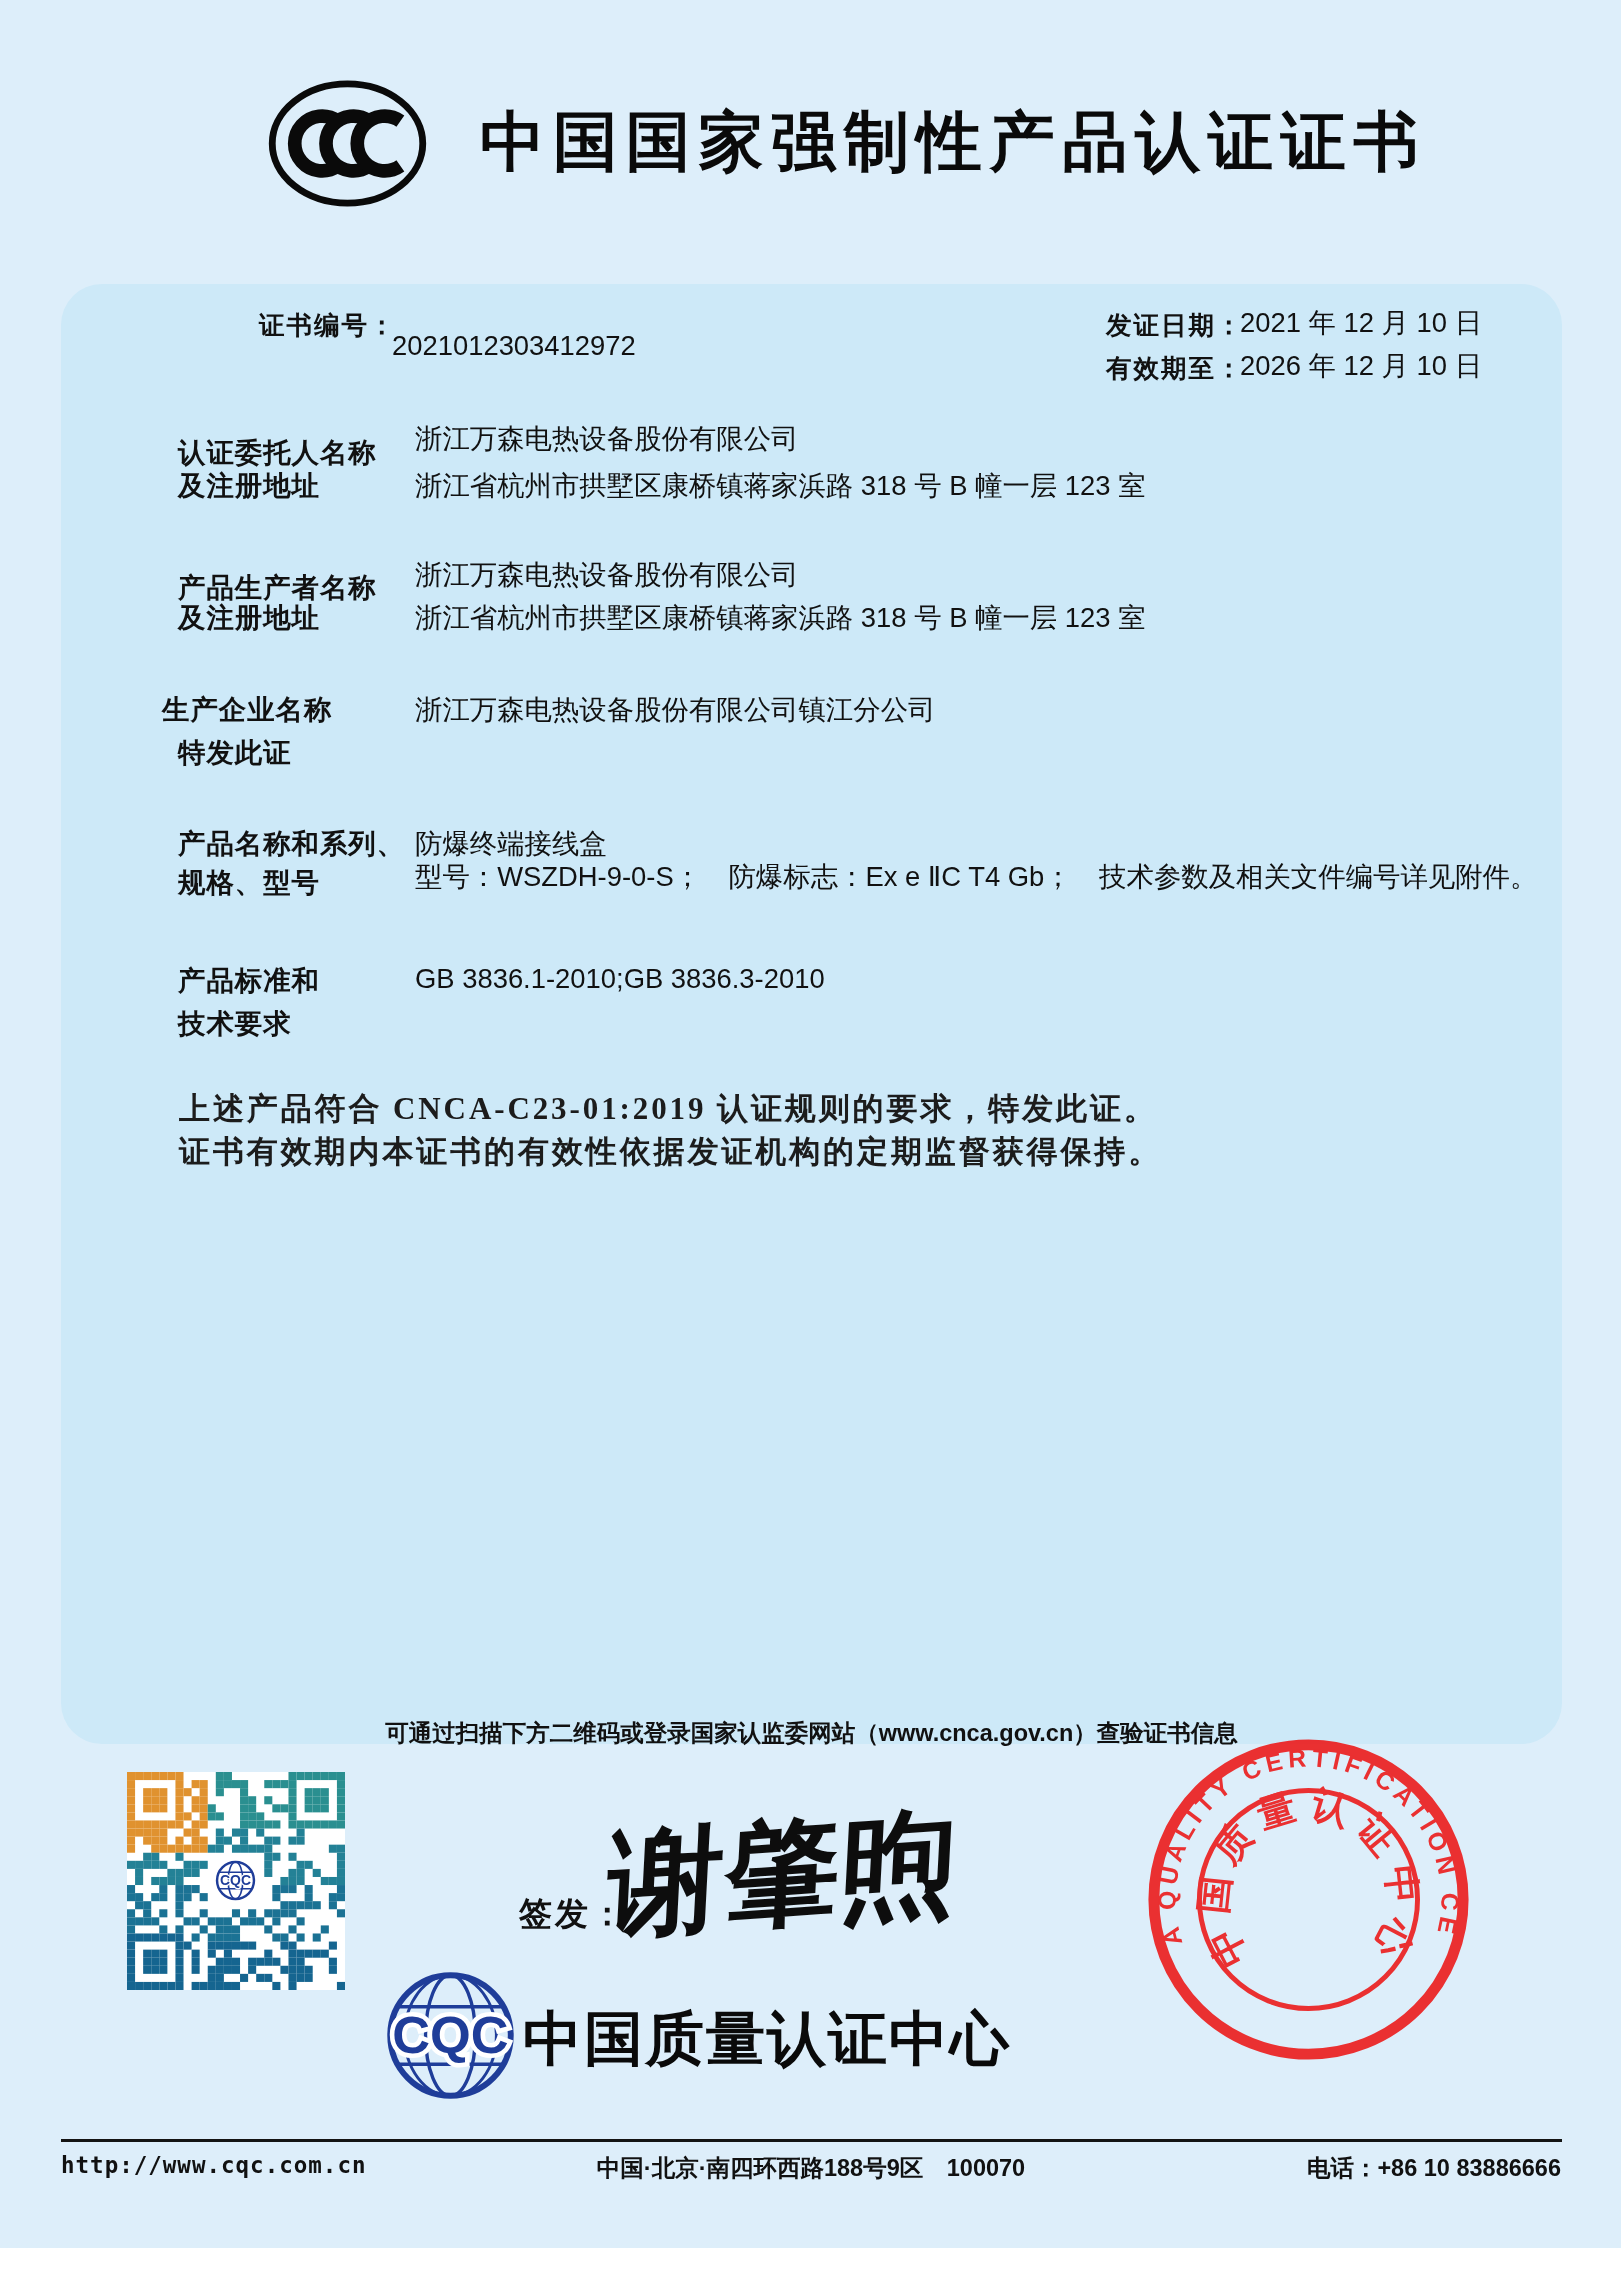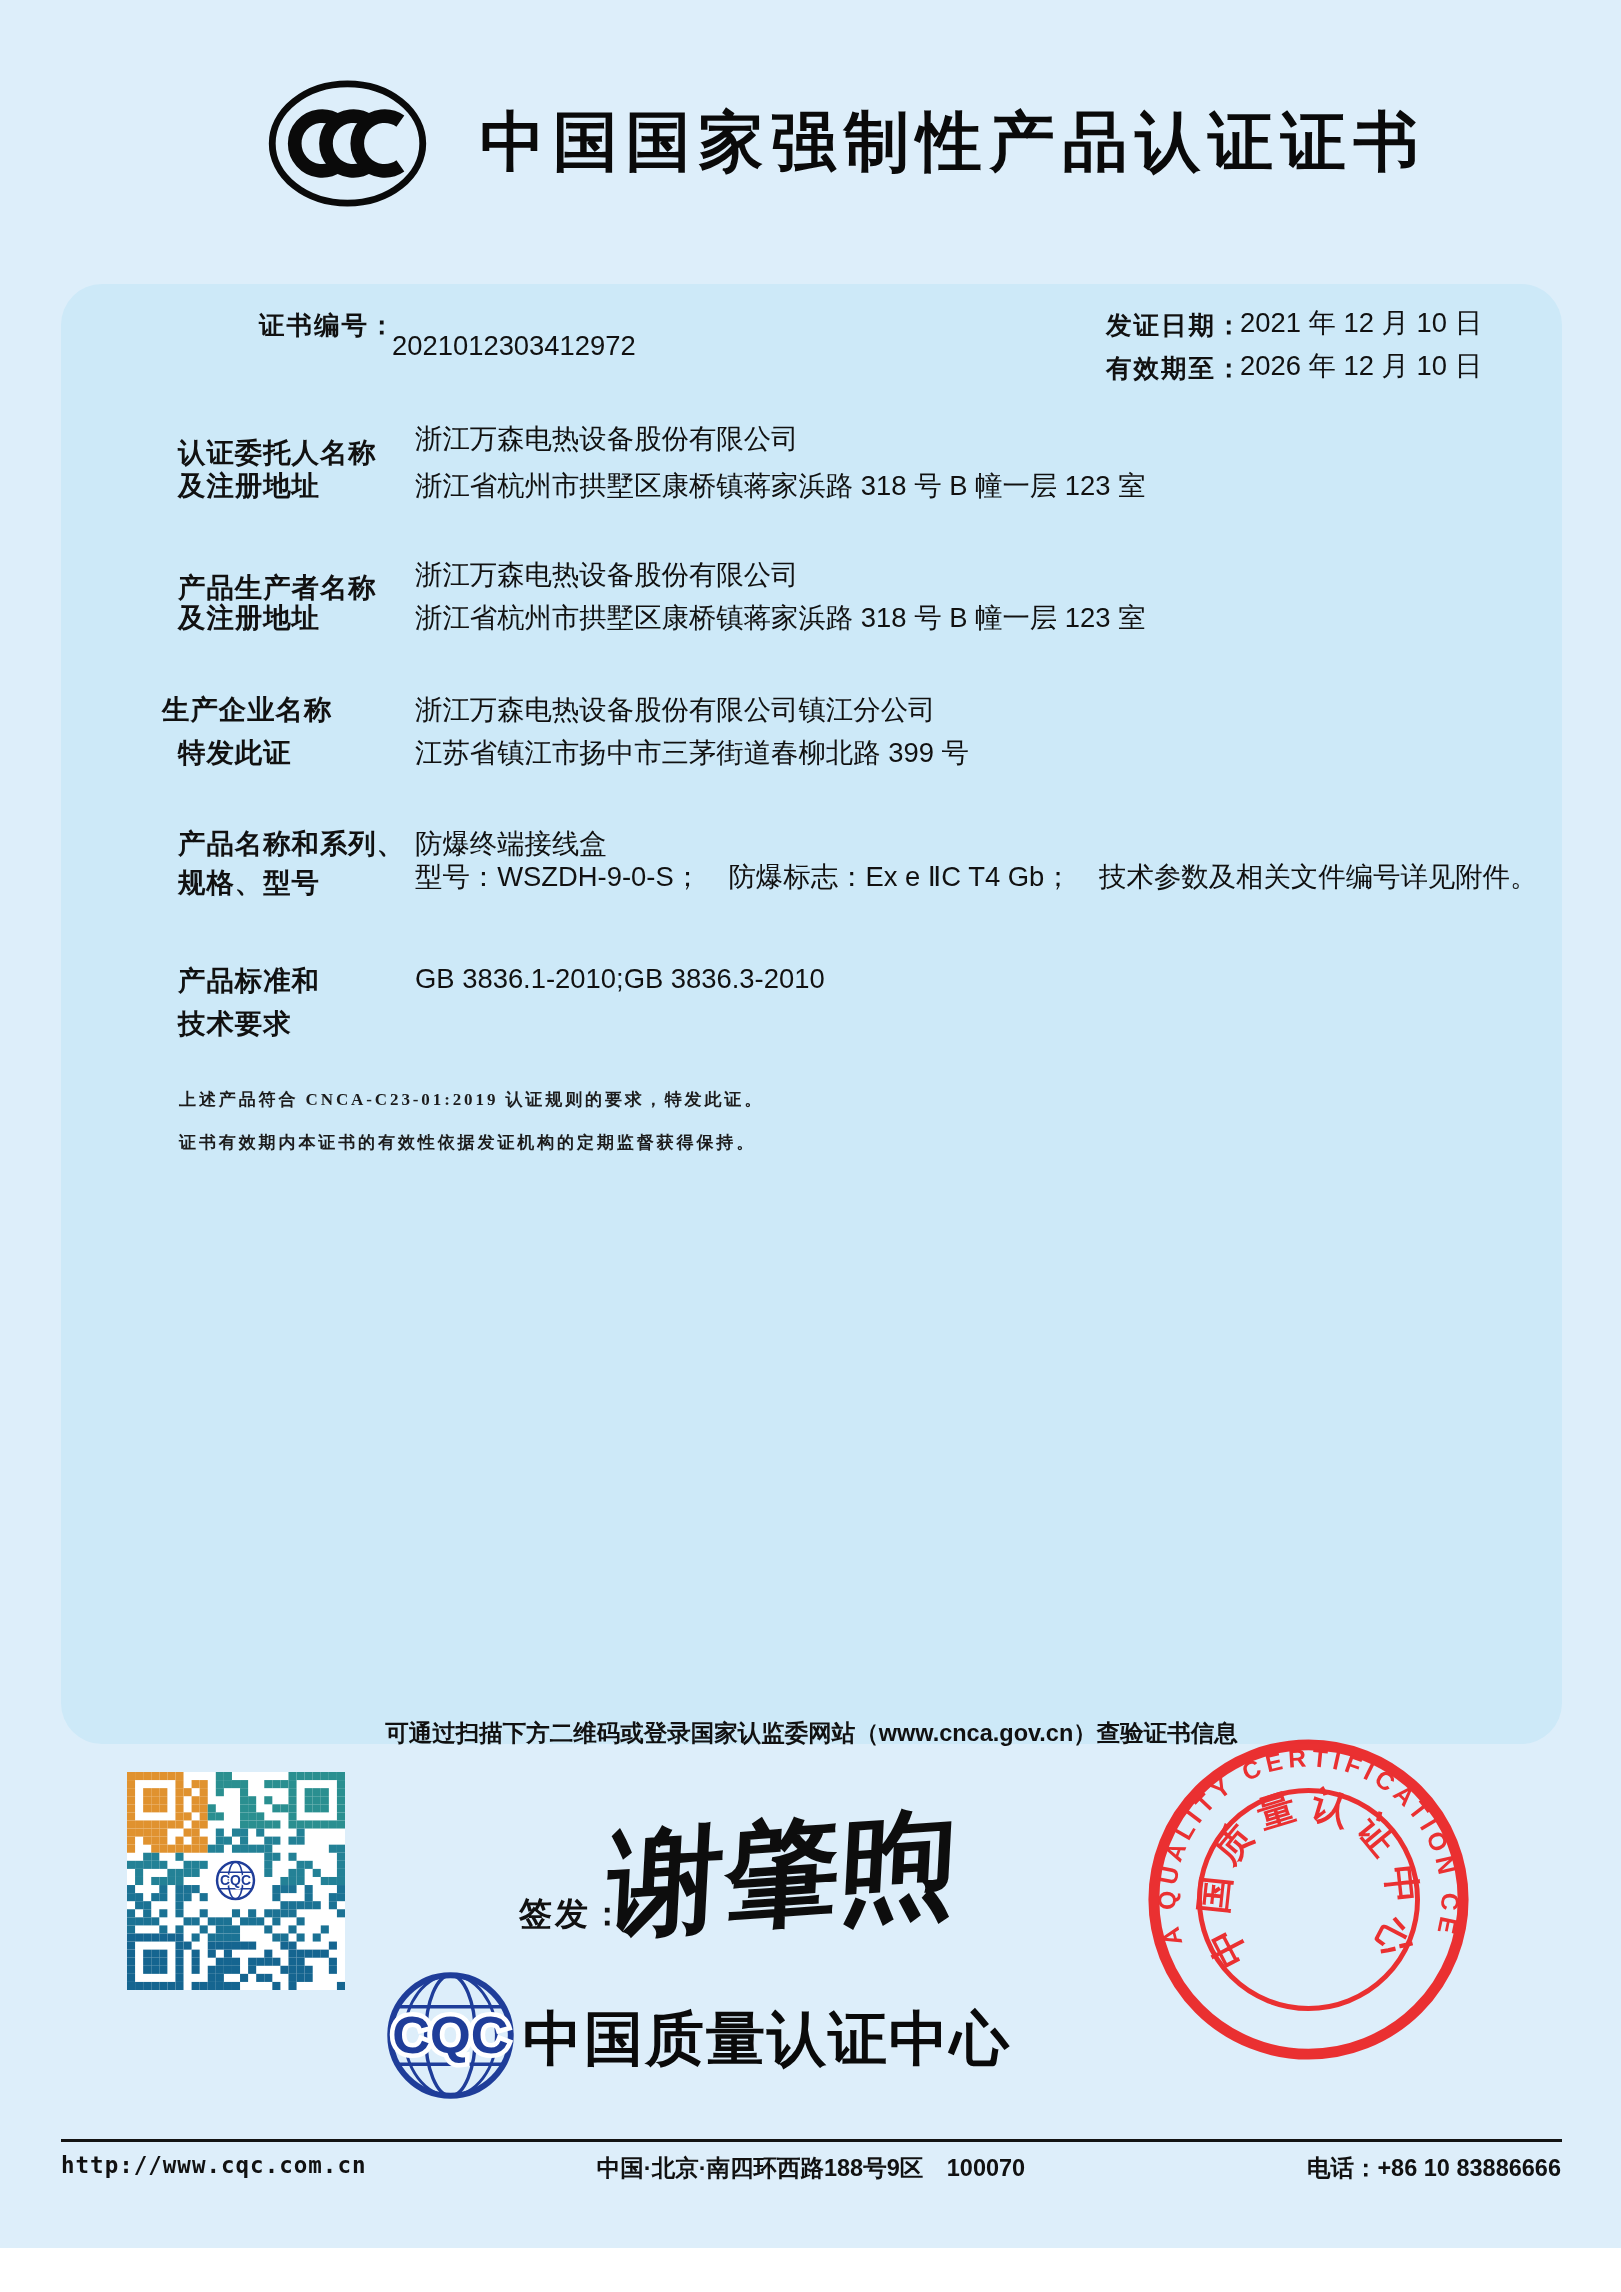--- a/index.html
+++ b/index.html
@@ -18,21 +18,21 @@
   
   .panel{
     left:61px;top:284px;width:1501px;height:1460px;border-radius:41px;
     background:#cde9f8;
   }
   .serif{font-family:"Liberation Serif","DejaVu Serif",serif;}
   .meta-label{font-size:25.5px;font-weight:bold;letter-spacing:2px;white-space:nowrap;}
   .meta-value{font-size:27.4px;white-space:nowrap;}
   .f-label{font-size:27.4px;font-weight:bold;white-space:nowrap;letter-spacing:1px;}
   .f-value{font-size:27.4px;white-space:nowrap;}
-  .statement{font-size:17px;letter-spacing:2.9px;white-space:nowrap;font-weight:bold;color:#1c1c1c;}
+  .statement{font-size:31px;letter-spacing:2.9px;white-space:nowrap;font-weight:bold;color:#1c1c1c;}
   .qr-note{left:61px;top:1717px;width:1501px;text-align:center;font-size:23.5px;font-weight:bold;}
   
   .qr-box{left:127px;top:1772px;width:218px;height:218px;background:#ffffff;}
   .qr-logo-chip{
     position:absolute;left:86px;top:86px;width:45px;height:45px;background:#fff;
     display:flex;align-items:center;justify-content:center;
   }
   .sign-label{left:519px;top:1892px;font-size:33px;font-weight:bold;letter-spacing:2.9px;}
   .signature{
     left:608px;top:1811px;width:294px;font-size:116px;font-weight:bold;line-height:1.1;
@@ -78,21 +78,20 @@
   <div class="abs f-value" style="left:415px;top:468px;">浙江省杭州市拱墅区康桥镇蒋家浜路 318 号 B 幢一层 123 室</div>
 
   <div class="abs f-label" style="left:178px;top:570px;">产品生产者名称</div>
   <div class="abs f-value" style="left:415px;top:557px;">浙江万森电热设备股份有限公司</div>
   <div class="abs f-label" style="left:178px;top:600px;">及注册地址</div>
   <div class="abs f-value" style="left:415px;top:600px;">浙江省杭州市拱墅区康桥镇蒋家浜路 318 号 B 幢一层 123 室</div>
 
   <div class="abs f-label" style="left:162px;top:692px;">生产企业名称</div>
   <div class="abs f-value" style="left:415px;top:692px;">浙江万森电热设备股份有限公司镇江分公司</div>
   <div class="abs f-label" style="left:178px;top:735px;">特发此证</div>
-  <div class="abs f-value" style="left:415px;top:735px;">江苏省镇江市扬中市三茅街道春柳北路 399 号</div>
 
   <div class="abs f-label" style="left:178px;top:826px;">产品名称和系列、</div>
   <div class="abs f-value" style="left:415px;top:826px;">防爆终端接线盒</div>
   <div class="abs f-label" style="left:178px;top:865px;">规格、型号</div>
   <div class="abs f-value" style="left:415px;top:859px;">型号：WSZDH-9-0-S；　防爆标志：Ex e ⅡC T4 Gb；　技术参数及相关文件编号详见附件。</div>
 
   <div class="abs f-label" style="left:178px;top:963px;">产品标准和</div>
   <div class="abs f-value" style="left:415px;top:963px;">GB 3836.1-2010;GB 3836.3-2010</div>
   <div class="abs f-label" style="left:178px;top:1006px;">技术要求</div>
 

